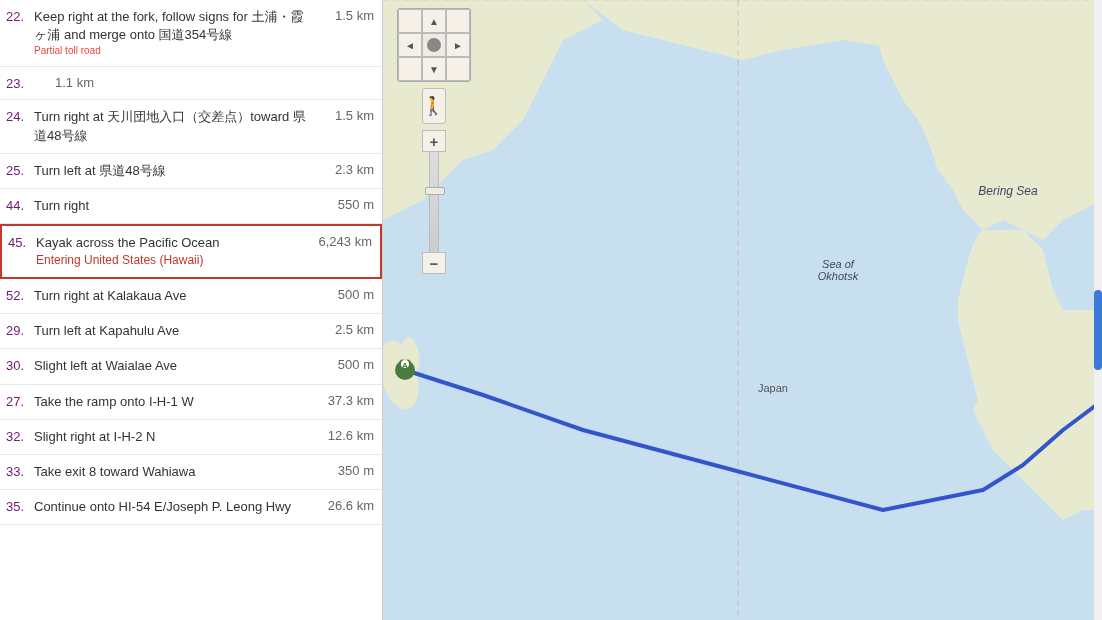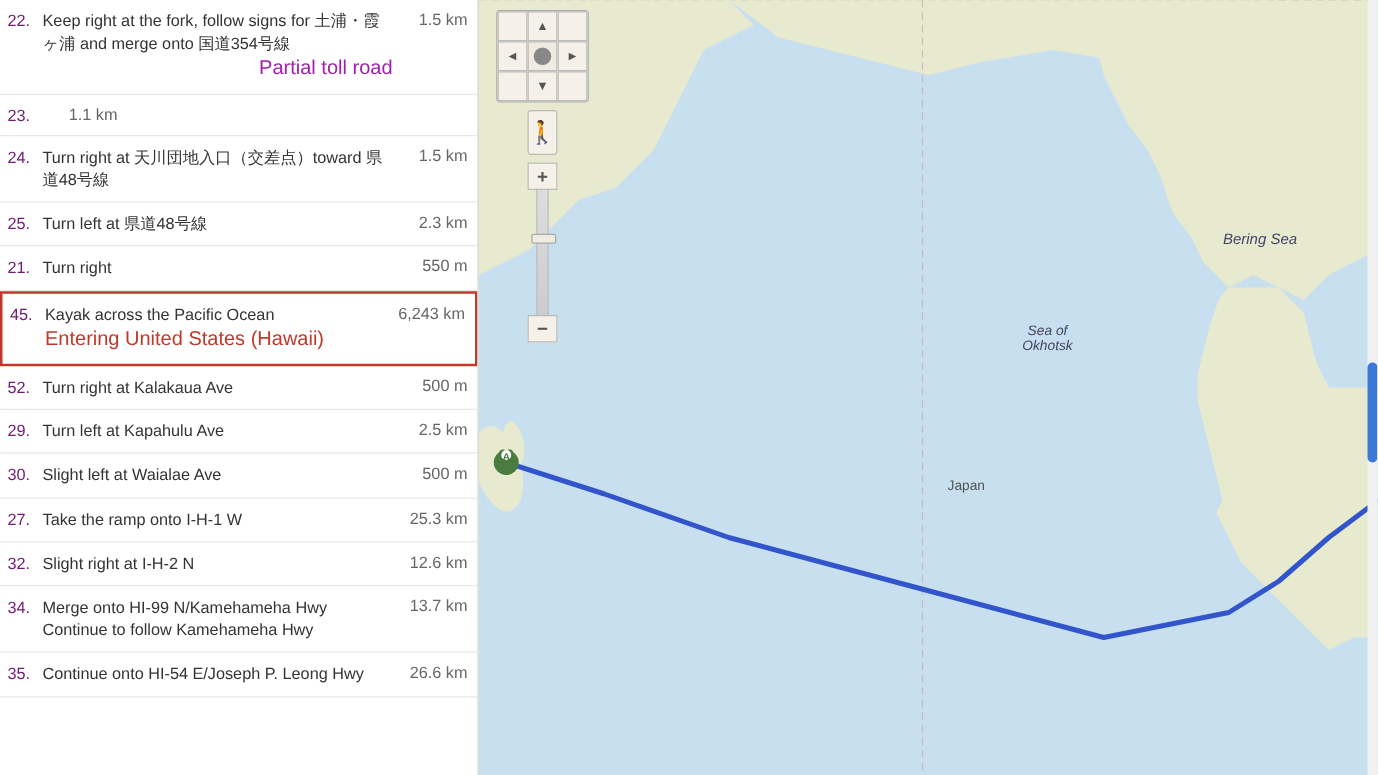--- a/index.html
+++ b/index.html
@@ -36,22 +36,22 @@
       font-size: 13px;
       padding-top: 1px;
     }
     .dir-content {
       flex: 1;
       font-size: 13px;
       color: #333;
       line-height: 1.4;
     }
     .dir-content b { font-weight: normal; }
-    .dir-content .toll { color: #a21caf; font-size: 16px; text-align: right; }
-    .dir-content .entering { color: #c0392b; font-size: 16px; }
+    .dir-content .toll { color: #ef4444; font-size: 10px; }
+    .dir-content .entering { color: #c0392b; font-size: 12px; }
     .dir-dist {
       min-width: 60px;
       text-align: right;
       color: #666;
       font-size: 13px;
       padding-left: 4px;
       white-space: nowrap;
     }
 
     
@@ -182,21 +182,21 @@
       <div class="dir-num">24.</div>
       <div class="dir-content">Turn <b>right</b> at 天川団地入口（交差点）toward 県道48号線</div>
       <div class="dir-dist">1.5 km</div>
     </div>
     <div class="dir-row">
       <div class="dir-num">25.</div>
       <div class="dir-content">Turn <b>left</b> at 県道48号線</div>
       <div class="dir-dist">2.3 km</div>
     </div>
     <div class="dir-row">
-      <div class="dir-num">21.</div>
+      <div class="dir-num">44.</div>
       <div class="dir-content">Turn <b>right</b></div>
       <div class="dir-dist">550 m</div>
     </div>
     <div class="dir-row highlighted">
       <div class="dir-num">45.</div>
       <div class="dir-content">Kayak across <b>the Pacific Ocean</b><div class="entering">Entering United States (Hawaii)</div></div>
       <div class="dir-dist">6,243 km</div>
     </div>
     <div class="dir-row">
       <div class="dir-num">52.</div>
@@ -209,31 +209,31 @@
       <div class="dir-dist">2.5 km</div>
     </div>
     <div class="dir-row">
       <div class="dir-num">30.</div>
       <div class="dir-content">Slight <b>left</b> at Waialae Ave</div>
       <div class="dir-dist">500 m</div>
     </div>
     <div class="dir-row">
       <div class="dir-num">27.</div>
       <div class="dir-content">Take the ramp onto <b>I-H-1 W</b></div>
-      <div class="dir-dist">25.3 km</div>
+      <div class="dir-dist">37.3 km</div>
     </div>
     <div class="dir-row">
       <div class="dir-num">32.</div>
       <div class="dir-content">Slight <b>right</b> at <b>I-H-2 N</b></div>
       <div class="dir-dist">12.6 km</div>
     </div>
     <div class="dir-row">
-      <div class="dir-num">34.</div>
-      <div class="dir-content">Merge onto <b>HI-99 N/Kamehameha Hwy</b><div class="">Continue to follow Kamehameha Hwy</div></div>
-      <div class="dir-dist">13.7 km</div>
+      <div class="dir-num">33.</div>
+      <div class="dir-content">Take exit <b>8</b> toward <b>Wahiawa</b></div>
+      <div class="dir-dist">350 m</div>
     </div>
     <div class="dir-row">
       <div class="dir-num">35.</div>
       <div class="dir-content">Continue onto <b>HI-54 E/Joseph P. Leong Hwy</b></div>
       <div class="dir-dist">26.6 km</div>
     </div>
   </div>
 
 <div id="map-panel">
   <svg id="map-svg" viewBox="0 0 719 620" xmlns="http://www.w3.org/2000/svg">

